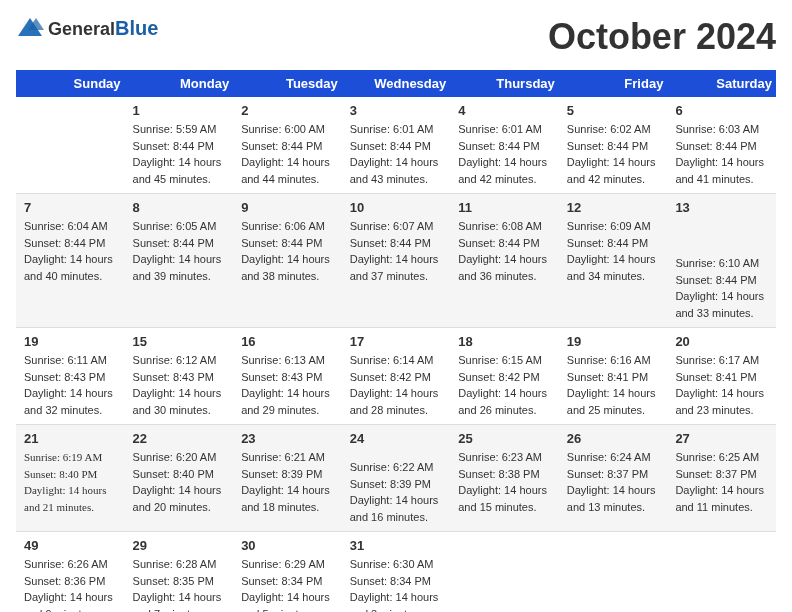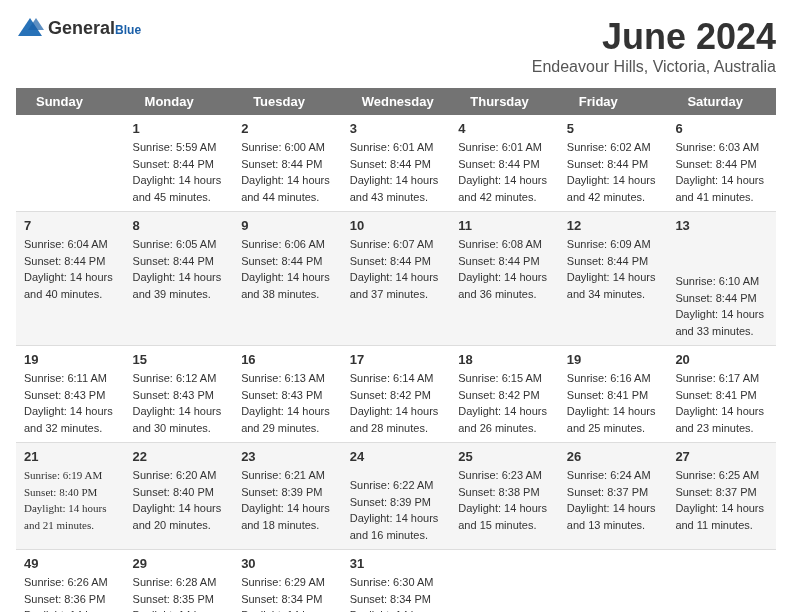--- a/index.html
+++ b/index.html
@@ -20,21 +20,21 @@
       display: flex;
       align-items: center;
       gap: 4px;
     }
     .logo-text-general {
       font-size: 18px;
       font-weight: bold;
       color: #333;
     }
     .logo-text-blue {
-      font-size: 12px;
+      font-size: 20px;
       font-weight: bold;
       color: #1a5fa8;
     }
     .logo-icon {
       width: 28px;
       height: 24px;
     }
     .title-area {
       text-align: right;
     }
@@ -46,24 +46,24 @@
     .location-title {
       font-size: 16px;
       color: #555;
     }
     table {
       width: 100%;
       border-collapse: collapse;
       table-layout: fixed;
     }
     thead tr th {
-      background-color: #737373;
+      background-color: #1d4ed8;
       color: #fff;
-      text-align: left;
-      padding: 6px 20px;
+      text-align: right;
+      padding: 6px 4px;
       font-size: 13px;
       font-weight: bold;
     }
     tbody tr {
       border-bottom: 1px solid #ddd;
     }
     tbody tr:nth-child(even) {
       background-color: #f5f5f5;
     }
     tbody tr:nth-child(odd) {
@@ -93,22 +93,21 @@
   <div class="logo">
     <svg class="logo-icon" viewBox="0 0 28 24" xmlns="http://www.w3.org/2000/svg">
       <polygon points="14,2 26,20 2,20" fill="#2872b8"></polygon>
       <polygon points="20,2 28,14 12,14" fill="#1a5fa8" opacity="0.7"></polygon>
     </svg>
     <div>
       <span class="logo-text-general">General</span><span class="logo-text-blue">Blue</span>
     </div>
   </div>
   <div class="title-area">
-    <div class="month-title">June 2024</div>
-    <div class="location-title">Endeavour Hills, Victoria, Australia</div>
+    <div class="month-title">October 2024</div>
   </div>
 </div>
 
 <table>
   <thead>
     <tr>
     <th>Sunday</th>
         <th>Monday</th>
         <th>Tuesday</th>
         <th>Wednesday</th>

